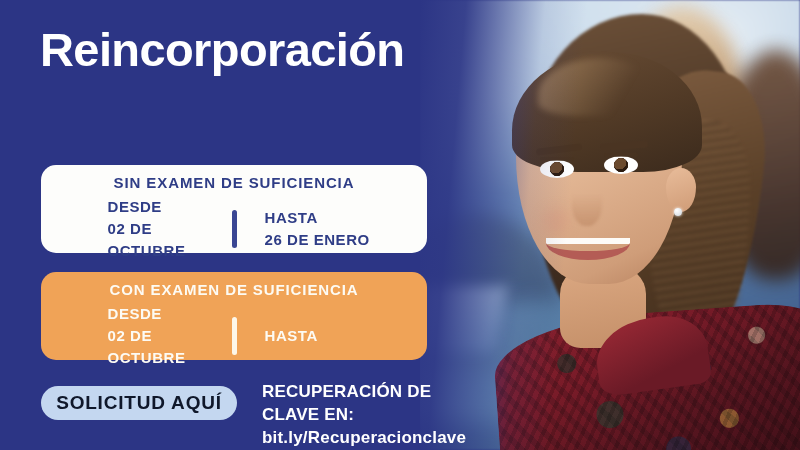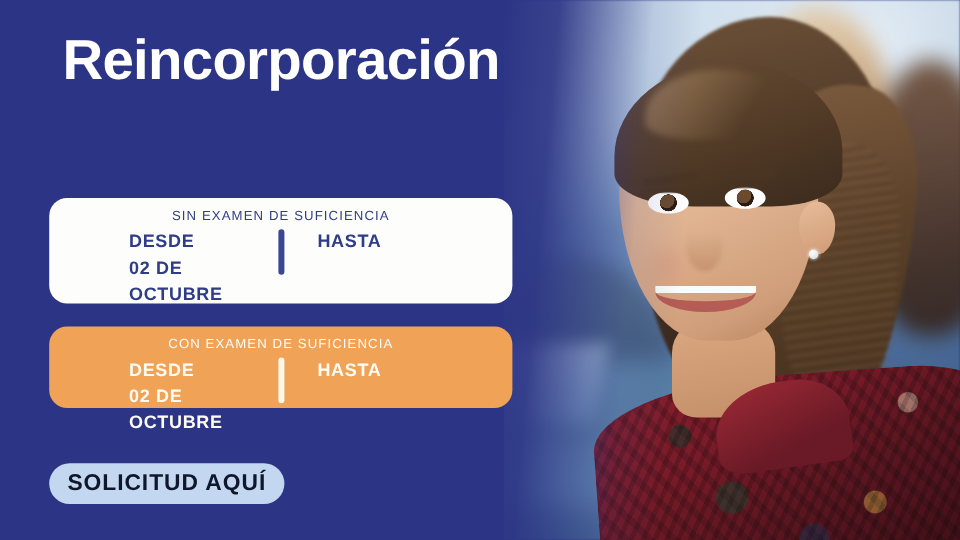--- a/index.html
+++ b/index.html
@@ -175,47 +175,47 @@
   }
   .photo-shade {
     position:absolute; inset:0;
     background:linear-gradient(95deg, rgba(44,53,133,1) 0%, rgba(44,53,133,.92) 11%, rgba(44,53,133,.55) 20%, rgba(44,53,133,.12) 30%, rgba(44,53,133,0) 40%);
   }
 
   
   .content { position:absolute; left:0; top:0; width:470px; height:450px; z-index:5; }
 
   .title {
-    position:absolute; left:52px; top:25px;
+    position:absolute; left:40px; top:25px;
     width:430px;
     color:#ffffff;
     font-size:47px; font-weight:bold;
     line-height:1.07;
     letter-spacing:-0.6px;
   }
 
   .card {
     position:absolute; left:41px; width:386px;
     border-radius:15px;
     padding:9px 0 11px;
   }
   .card-white  { top:165px; height:88px; background:#fdfdfb; }
-  .card-orange { top:272px; height:68px; background:#f0a357; }
+  .card-orange { top:272px; height:88px; background:#f0a357; }
 
   .card-head {
     text-align:center;
-    font-size:11px; font-weight:normal;
+    font-size:15px; font-weight:bold;
     letter-spacing:.9px;
     margin-bottom:5px;
   }
   .card-white  .card-head { color:#2f3d86; }
   .card-orange .card-head { color:#fdfbf4; }
 
   .card-body {
-    display:flex; justify-content:center;
+    display:flex; align-items:center; justify-content:center;
   }
   .col {
     width:152px;
     text-align:left;
     padding-left:28px;
     font-size:15px; font-weight:bold;
     letter-spacing:.55px;
     line-height:1.45;
   }
   .col .lbl  { display:block; }
@@ -294,35 +294,40 @@
     <div class="card card-white">
       <div class="card-head">SIN EXAMEN DE SUFICIENCIA</div>
       <div class="card-body">
         <div class="col">
           <span class="lbl">DESDE</span>
           <span class="val">02 DE OCTUBRE</span>
         </div>
         <div class="divider"></div>
         <div class="col">
           <span class="lbl">HASTA</span>
+          <span class="val">26 DE ENERO</span>
         </div>
       </div>
     </div>
 
     <div class="card card-orange">
       <div class="card-head">CON EXAMEN DE SUFICIENCIA</div>
       <div class="card-body">
         <div class="col">
           <span class="lbl">DESDE</span>
           <span class="val">02 DE OCTUBRE</span>
         </div>
         <div class="divider"></div>
         <div class="col">
           <span class="lbl">HASTA</span>
         </div>
       </div>
     </div>
 
     <a class="cta">SOLICITUD AQUÍ</a>
 
+    <div class="recovery">
+      <span>RECUPERACIÓN DE CLAVE EN:</span><br>
+      <span>bit.ly/Recuperacionclave</span>
+    </div>
 
   </div>
 </div>
 
 </body></html>

